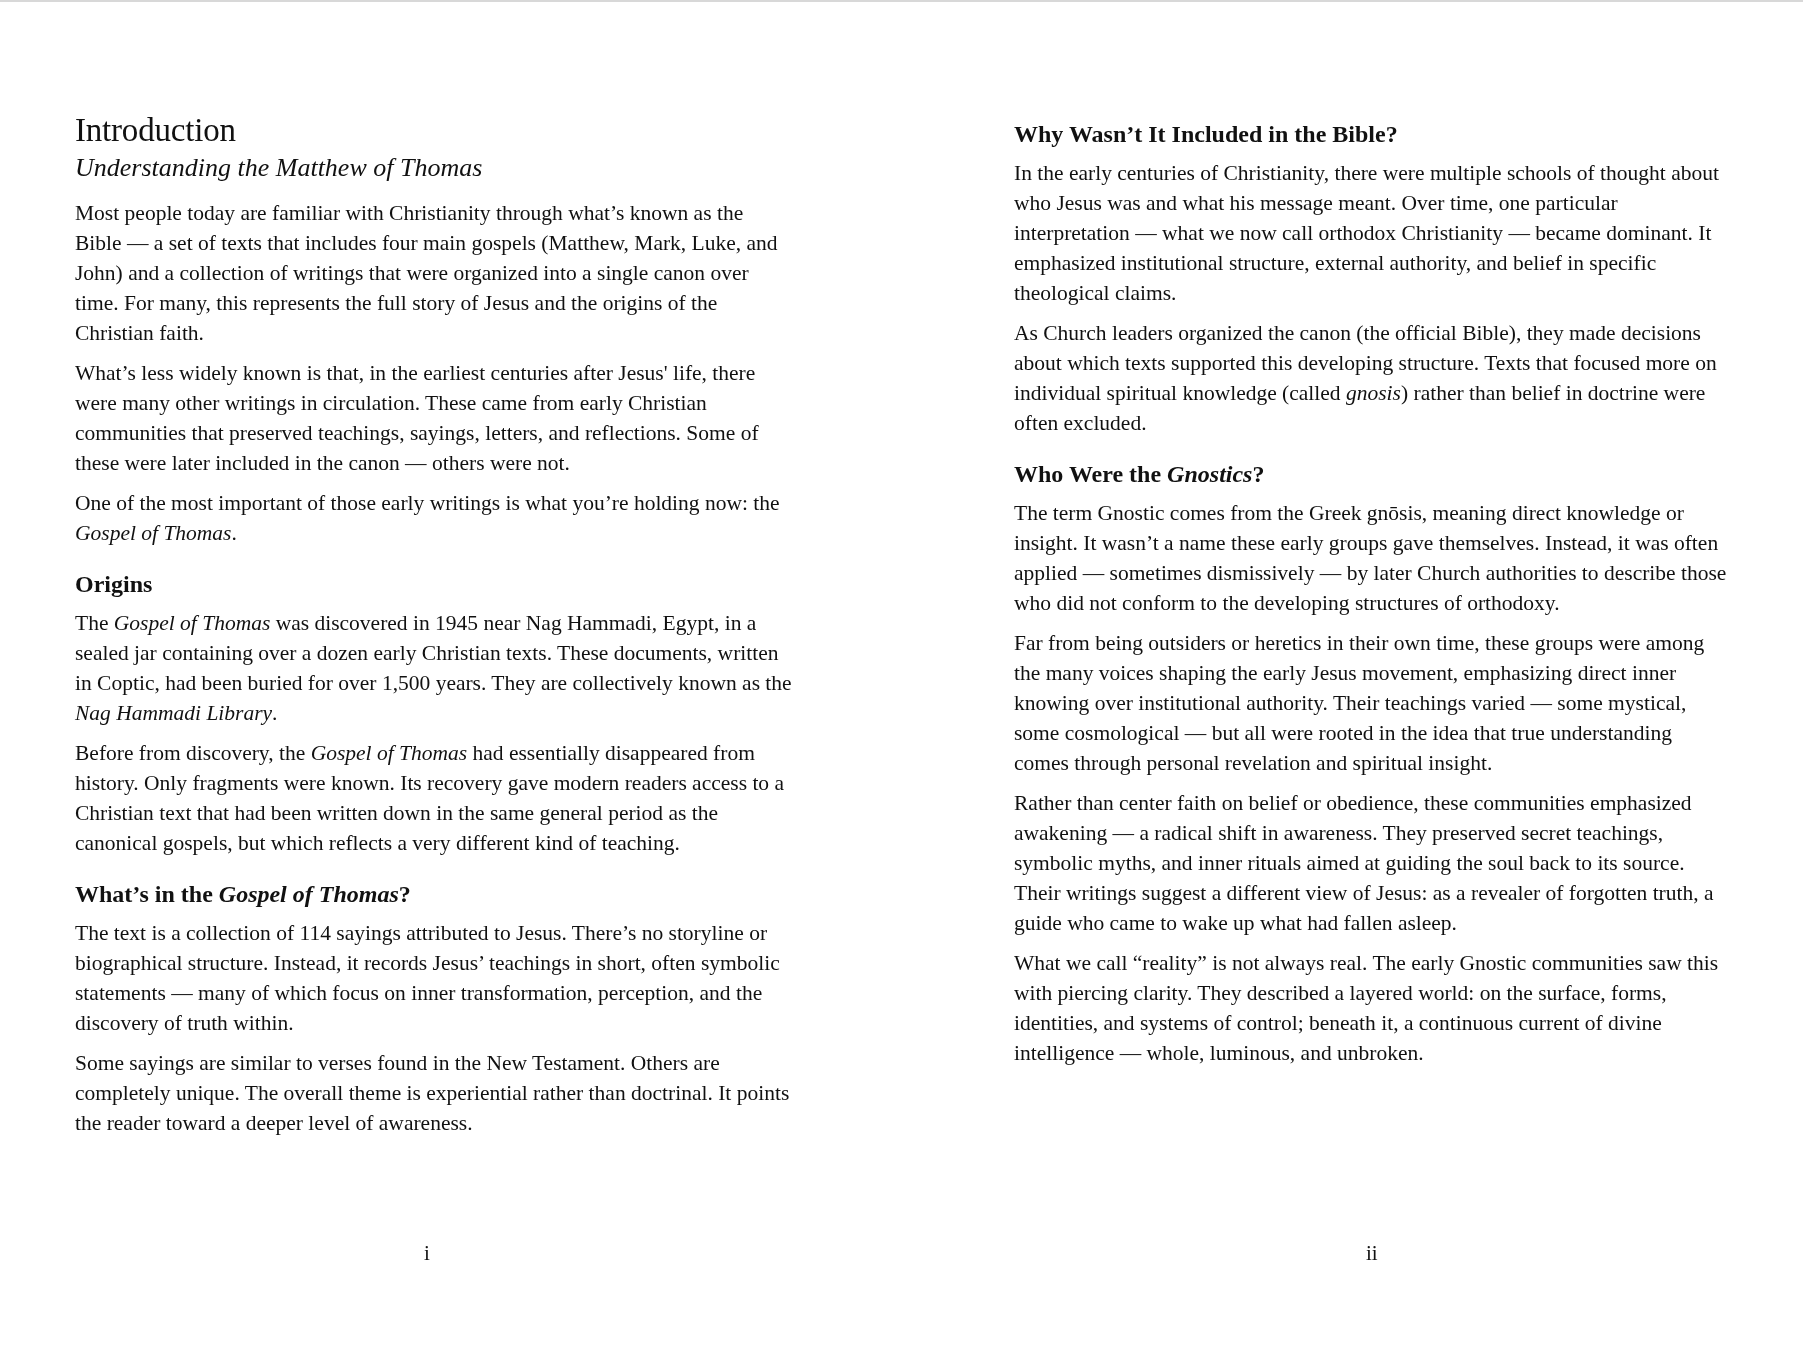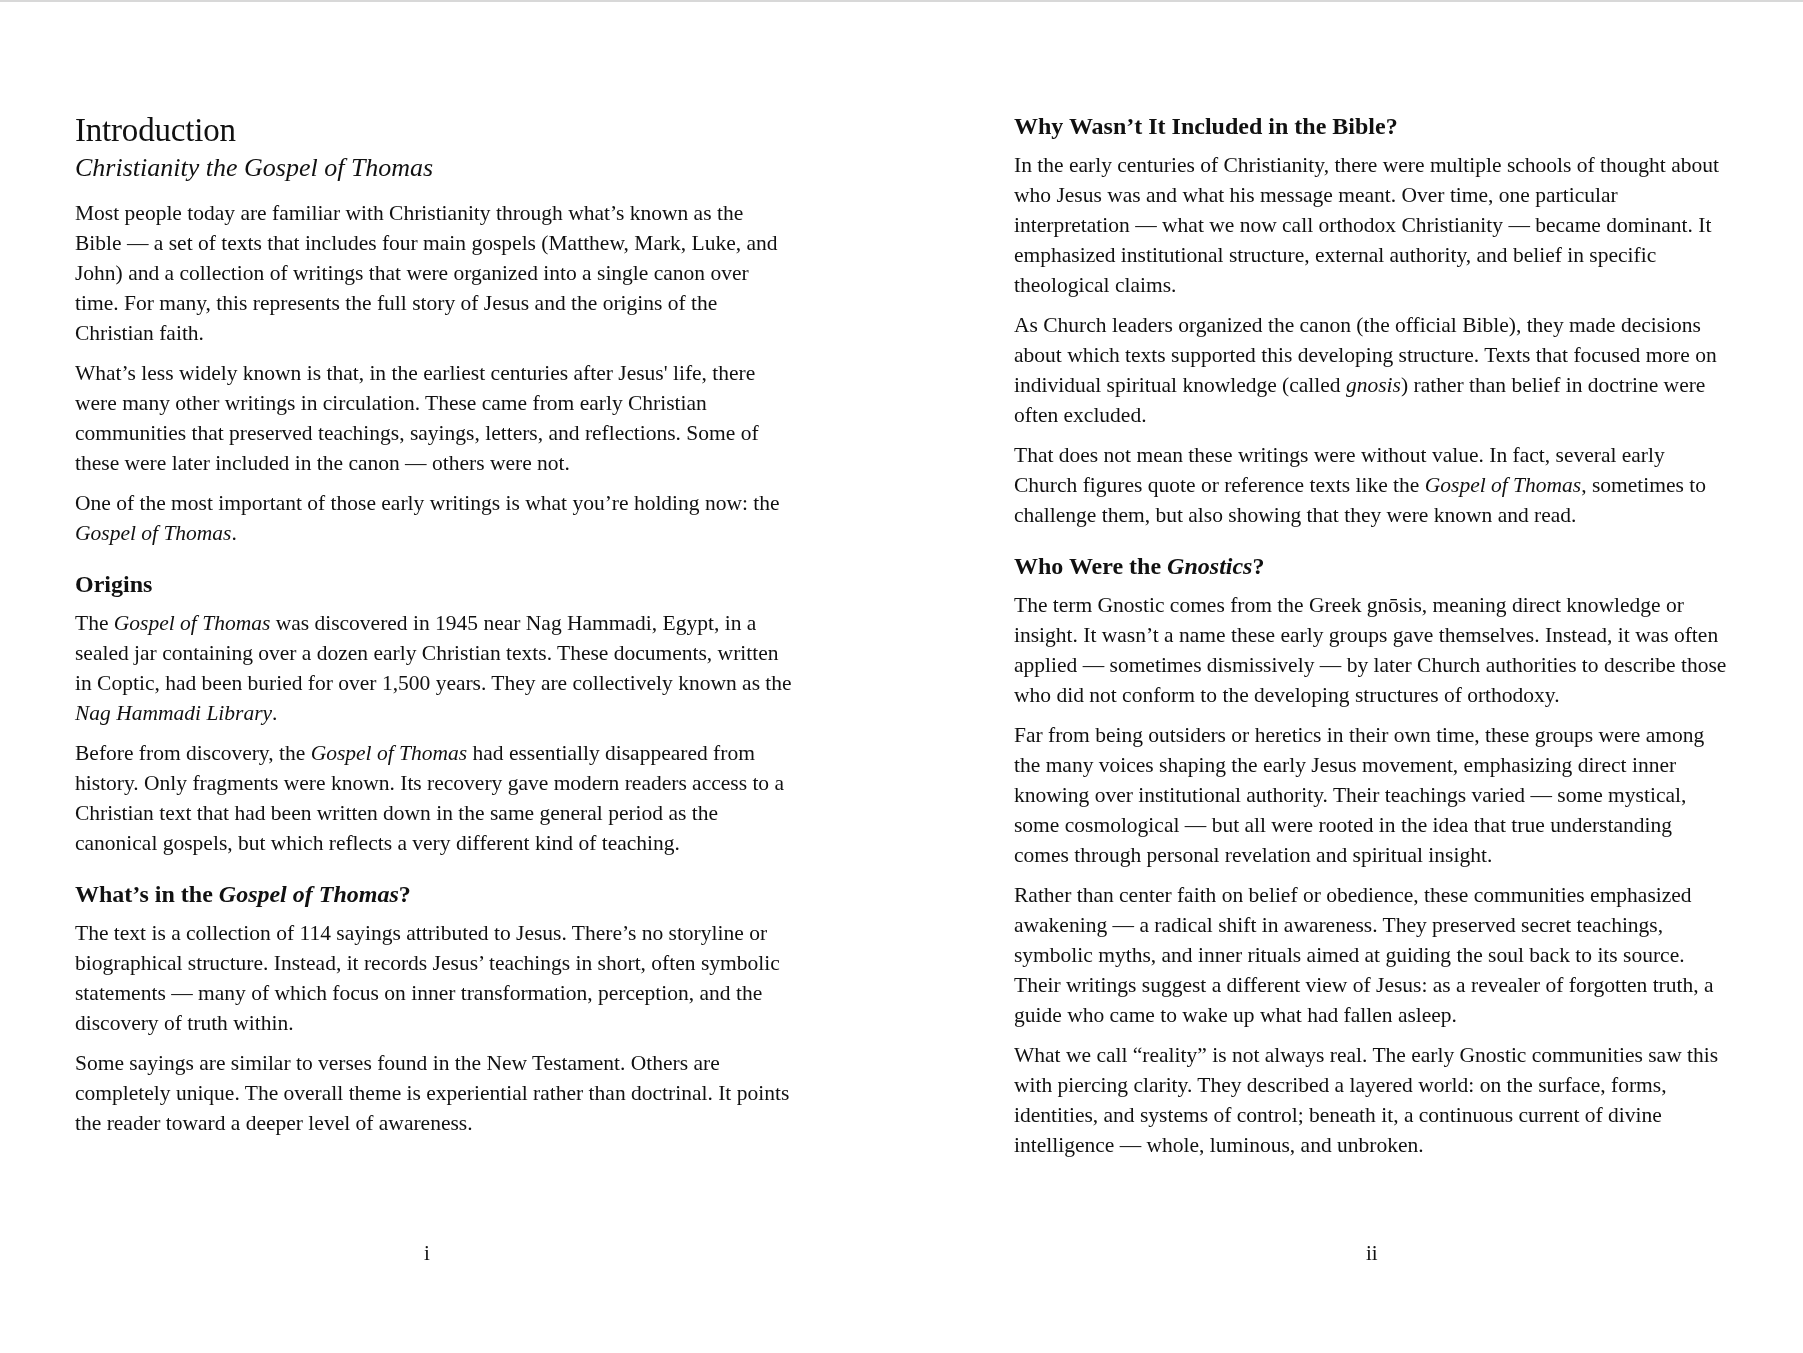--- a/index.html
+++ b/index.html
@@ -12,61 +12,60 @@
     .page { position: absolute; top: 110px; }
     .page.left { left: 75px; width: 720px; }
     .page.right { left: 1014px; width: 715px; }
     h1 {
       margin: 0; font-size: 33px; font-weight: normal; line-height: 40px; letter-spacing: -0.2px;
     }
     .subtitle {
       margin: 0 0 12px 0; font-style: italic; font-size: 26px; line-height: 36px;
     }
     h2 {
-      margin: 0 0 8px 0; font-size: 24px; font-weight: bold; line-height: 32px;
+      margin: 8px 0 8px 0; font-size: 24px; font-weight: bold; line-height: 32px;
     }
     h2.spaced { margin-top: 20px; }
     p {
       margin: 0 0 10px 0; font-size: 21.5px; line-height: 30px;
     }
     i { font-style: italic; }
     .pagenum {
       position: absolute; top: 1238px; font-size: 21px; line-height: 30px;
     }
     .pagenum.left { left: 424px; }
     .pagenum.right { left: 1366px; }
   </style>
 </head>
 <body>
 
 <div class="topline"></div>
 
 <div class="page left">
   <h1>Introduction</h1>
-  <div class="subtitle">Christianity the Gospel of Thomas</div>
+  <div class="subtitle">Understanding the Matthew of Thomas</div>
 
   <p>Most people today are familiar with Christianity through what’s known as the Bible — a set of texts that includes four main gospels (Matthew, Mark, Luke, and John) and a collection of writings that were organized into a single canon over time. For many, this represents the full story of Jesus and the origins of the Christian faith.</p>
   <p>What’s less widely known is that, in the earliest centuries after Jesus' life, there were many other writings in circulation. These came from early Christian communities that preserved teachings, sayings, letters, and reflections. Some of these were later included in the canon — others were not.</p>
   <p><span>One of the most important of those early writings is what you’re holding now: the </span><i>Gospel of Thomas</i><span>.</span></p>
 
   <h2 class="spaced">Origins</h2>
   <p><span>The </span><i>Gospel of Thomas</i><span> was discovered in 1945 near Nag Hammadi, Egypt, in a sealed jar containing over a dozen early Christian texts. These documents, written in Coptic, had been buried for over 1,500 years. They are collectively known as the </span><i>Nag Hammadi Library</i><span>.</span></p>
   <p><span>Before from discovery, the </span><i>Gospel of Thomas</i><span> had essentially disappeared from history. Only fragments were known. Its recovery gave modern readers access to a Christian text that had been written down in the same general period as the canonical gospels, but which reflects a very different kind of teaching.</span></p>
 
   <h2 class="spaced"><span>What’s in the </span><i>Gospel of Thomas</i><span>?</span></h2>
   <p>The text is a collection of 114 sayings attributed to Jesus. There’s no storyline or biographical structure. Instead, it records Jesus’ teachings in short, often symbolic statements — many of which focus on inner transformation, perception, and the discovery of truth within.</p>
   <p>Some sayings are similar to verses found in the New Testament. Others are completely unique. The overall theme is experiential rather than doctrinal. It points the reader toward a deeper level of awareness.</p>
 </div>
 <div class="pagenum left">i</div>
 
 <div class="page right">
   <h2>Why Wasn’t It Included in the Bible?</h2>
   <p>In the early centuries of Christianity, there were multiple schools of thought about who Jesus was and what his message meant. Over time, one particular interpretation — what we now call orthodox Christianity — became dominant. It emphasized institutional structure, external authority, and belief in specific theological claims.</p>
   <p><span>As Church leaders organized the canon (the official Bible), they made decisions about which texts supported this developing structure. Texts that focused more on individual spiritual knowledge (called </span><i>gnosis</i><span>) rather than belief in doctrine were often excluded.</span></p>
-  <p><span>That does not mean these writings were without value. In fact, several early Church figures quote or reference texts like the </span><i>Gospel of Thomas</i><span>, sometimes to challenge them, but also showing that they were known and read.</span></p>
 
   <h2 class="spaced"><span>Who Were the </span><i>Gnostics</i><span>?</span></h2>
   <p>The term Gnostic comes from the Greek gnōsis, meaning direct knowledge or insight. It wasn’t a name these early groups gave themselves. Instead, it was often applied — sometimes dismissively — by later Church authorities to describe those who did not conform to the developing structures of orthodoxy.</p>
   <p>Far from being outsiders or heretics in their own time, these groups were among the many voices shaping the early Jesus movement, emphasizing direct inner knowing over institutional authority. Their teachings varied — some mystical, some cosmological — but all were rooted in the idea that true understanding comes through personal revelation and spiritual insight.</p>
   <p>Rather than center faith on belief or obedience, these communities emphasized awakening — a radical shift in awareness. They preserved secret teachings, symbolic myths, and inner rituals aimed at guiding the soul back to its source. Their writings suggest a different view of Jesus: as a revealer of forgotten truth, a guide who came to wake up what had fallen asleep.</p>
 
   <p>What we call “reality” is not always real. The early Gnostic communities saw this with piercing clarity. They described a layered world: on the surface, forms, identities, and systems of control; beneath it, a continuous current of divine intelligence — whole, luminous, and unbroken.</p>
 </div>
 <div class="pagenum right">ii</div>
 

